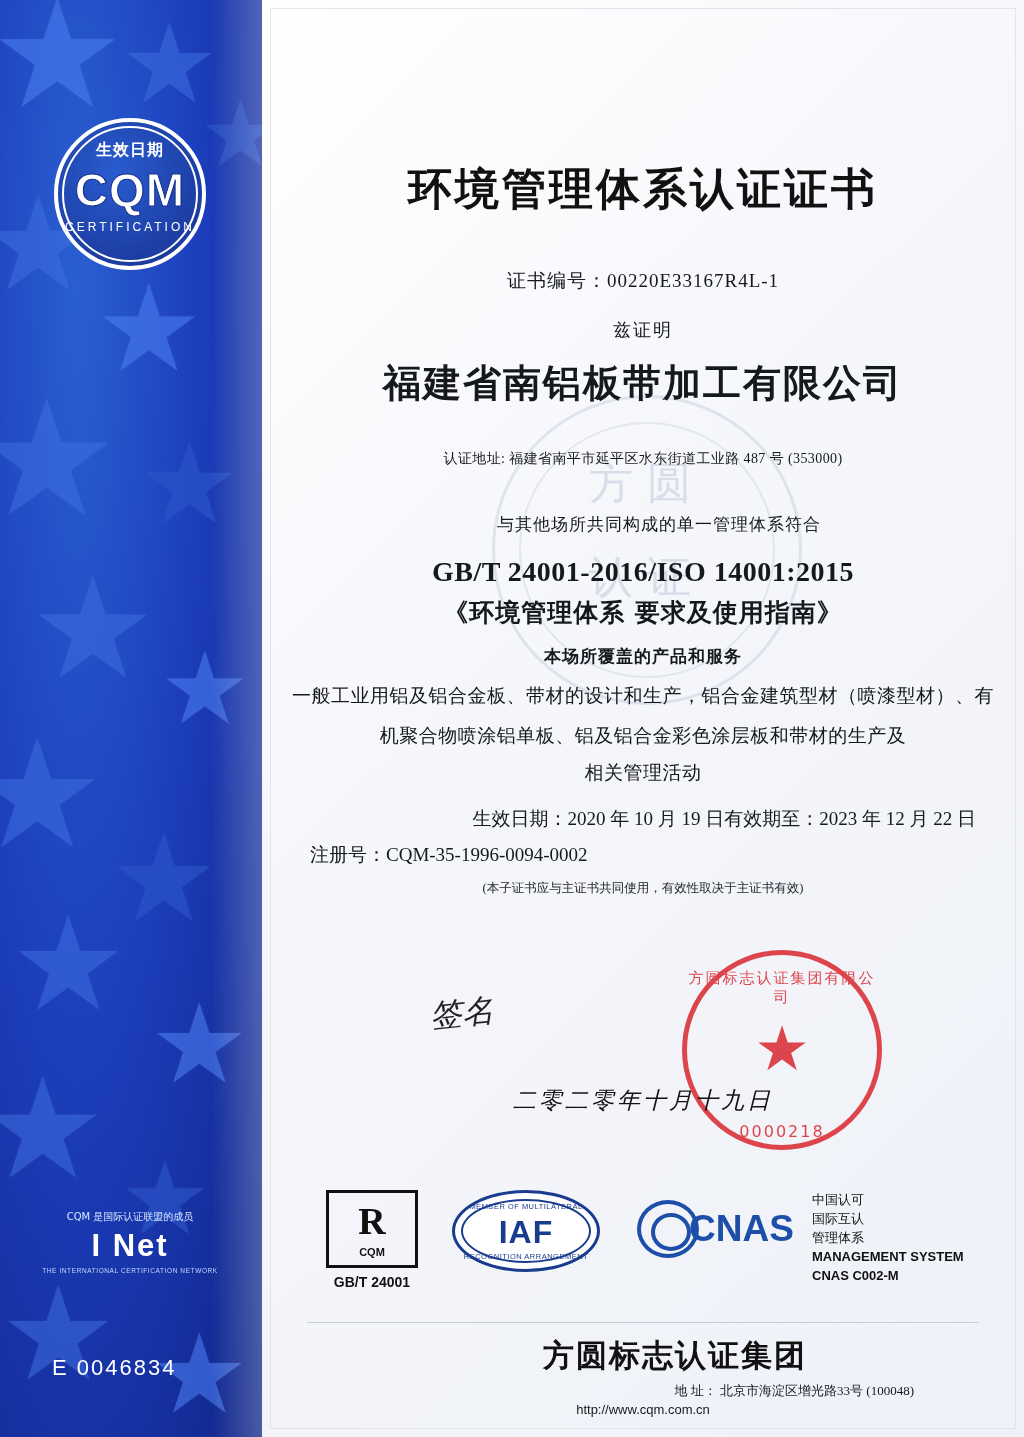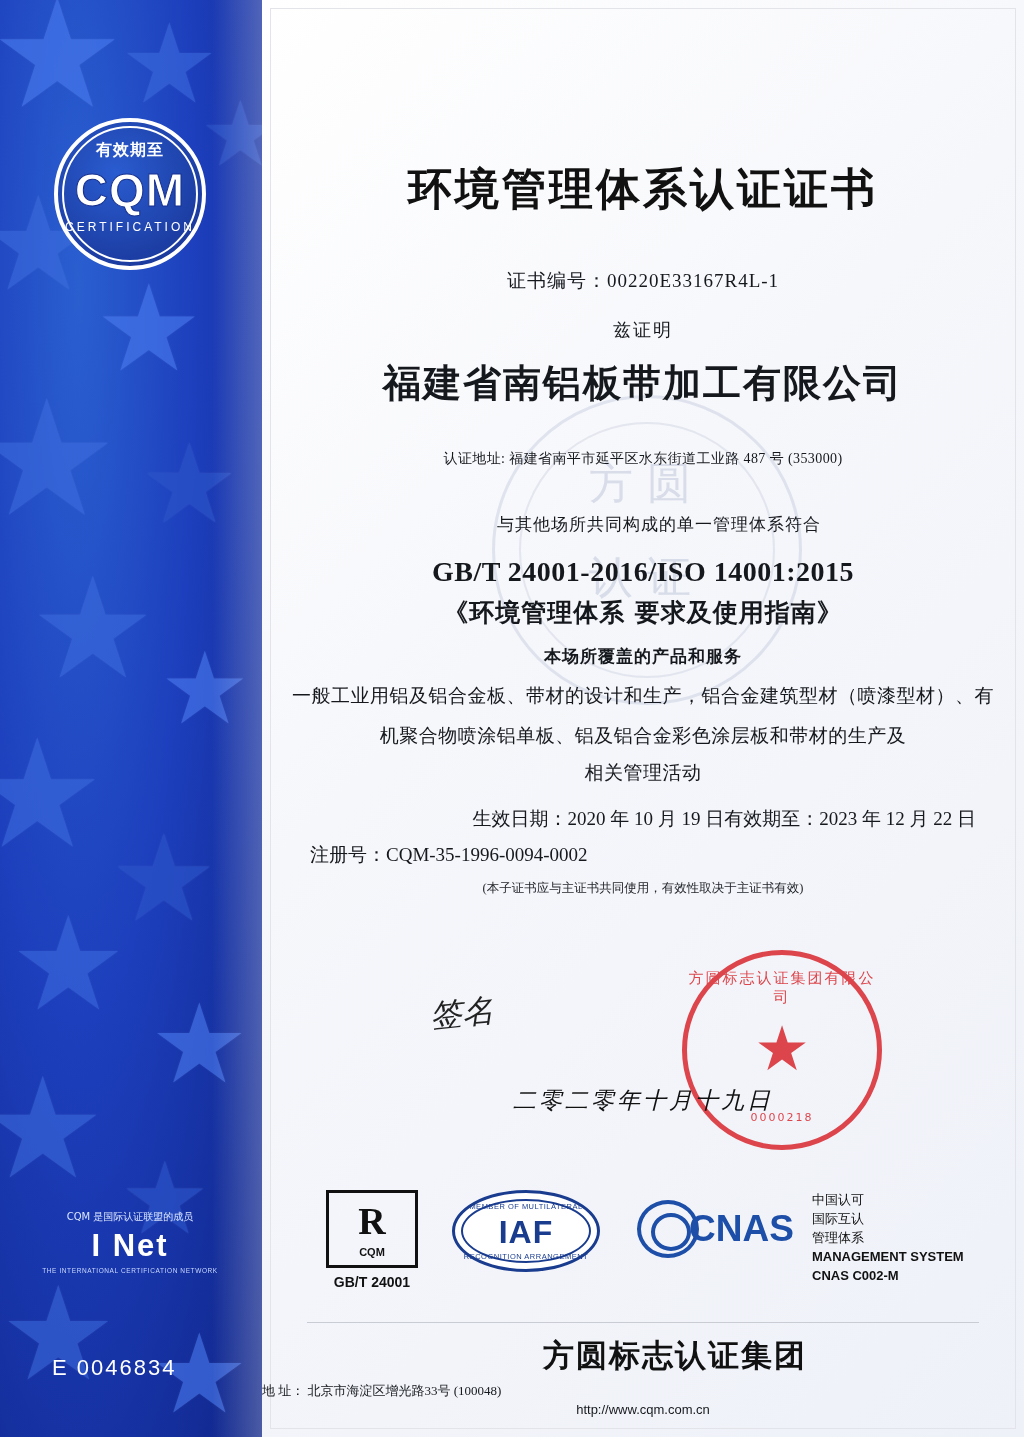--- a/index.html
+++ b/index.html
@@ -295,24 +295,24 @@
     position: absolute;
     left: 0; right: 0; top: 14px;
     text-align: center;
     color: #d81f25;
     font-size: 15px;
     letter-spacing: 2px;
     font-family: "DejaVu Sans", sans-serif;
   }
   #seal .seal-bottom {
     position: absolute;
-    left: 0; right: 0; bottom: 21px;
+    left: 0; right: 0; bottom: 4px;
     text-align: center;
     color: #d81f25;
-    font-size: 11px;
+    font-size: 16px;
     letter-spacing: 2px;
     font-family: "DejaVu Sans", sans-serif;
   }
   #cn-date {
     position: absolute;
     left: 0; top: 1085px;
     width: 762px;
     text-align: center;
     font-size: 23px;
     letter-spacing: 3px;
@@ -448,21 +448,21 @@
     font-weight: bold;
     font-size: 31px;
     letter-spacing: 2px;
     color: #111;
     padding-left: 32px;
   }
   #footer-addr {
     position: absolute;
     left: 0; top: 1382px;
     width: 652px;
-    text-align: left;
+    text-align: right;
     font-size: 13px;
     color: #15181d;
   }
   #footer-url {
     position: absolute;
     left: 0; top: 1402px;
     width: 762px;
     text-align: center;
     font-family: "Liberation Sans", sans-serif;
     font-size: 13px;
@@ -490,21 +490,21 @@
     <span class="star big" style="left:150px;  top:990px;  font-size:110px;">★</span>
     <span class="star" style="left:-20px;  top:1060px; font-size:140px;">★</span>
     <span class="star dim" style="left:120px;  top:1150px; font-size:100px;">★</span>
     <span class="star" style="left:0px;    top:1270px; font-size:130px;">★</span>
     <span class="star big" style="left:150px;  top:1320px; font-size:110px;">★</span>
     <div class="edge-glow"></div>
 
     <div id="cqm-logo">
       <div class="ring"></div>
       <div class="ring2"></div>
-      <div class="cn">有效期至</div>
+      <div class="cn">生效日期</div>
       <div class="cqm">CQM</div>
       <div class="cert">CERTIFICATION</div>
     </div>
 
     <div id="inet">
       <div class="inet-top">CQM 是国际认证联盟的成员</div>
       <div class="inet-mark">I Net</div>
       <div class="inet-bottom">THE INTERNATIONAL CERTIFICATION NETWORK</div>
     </div>
 

